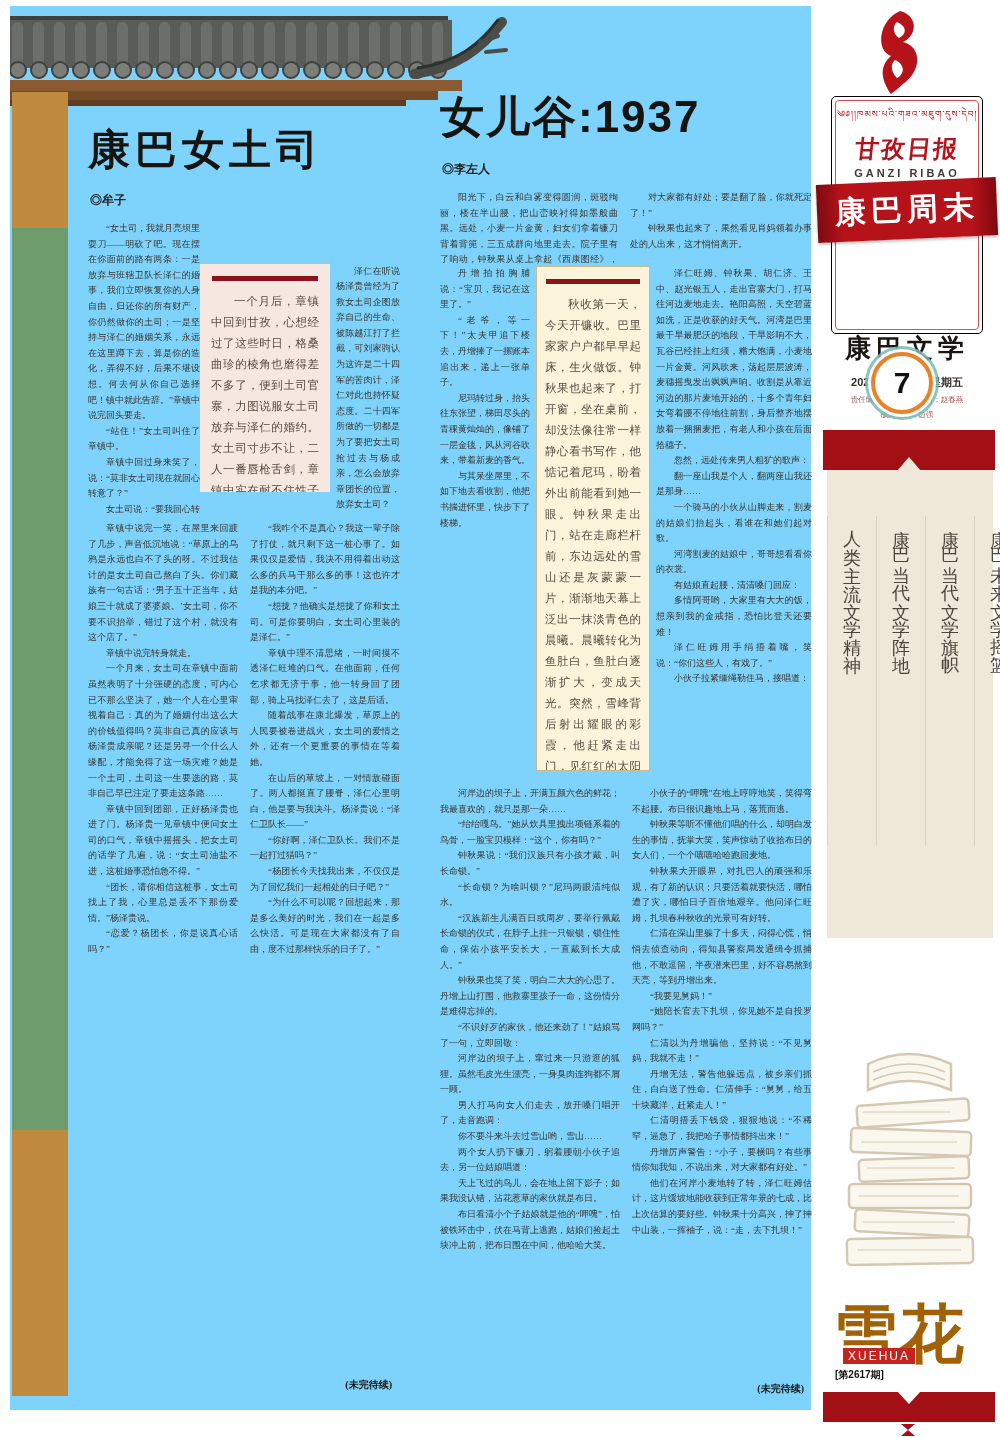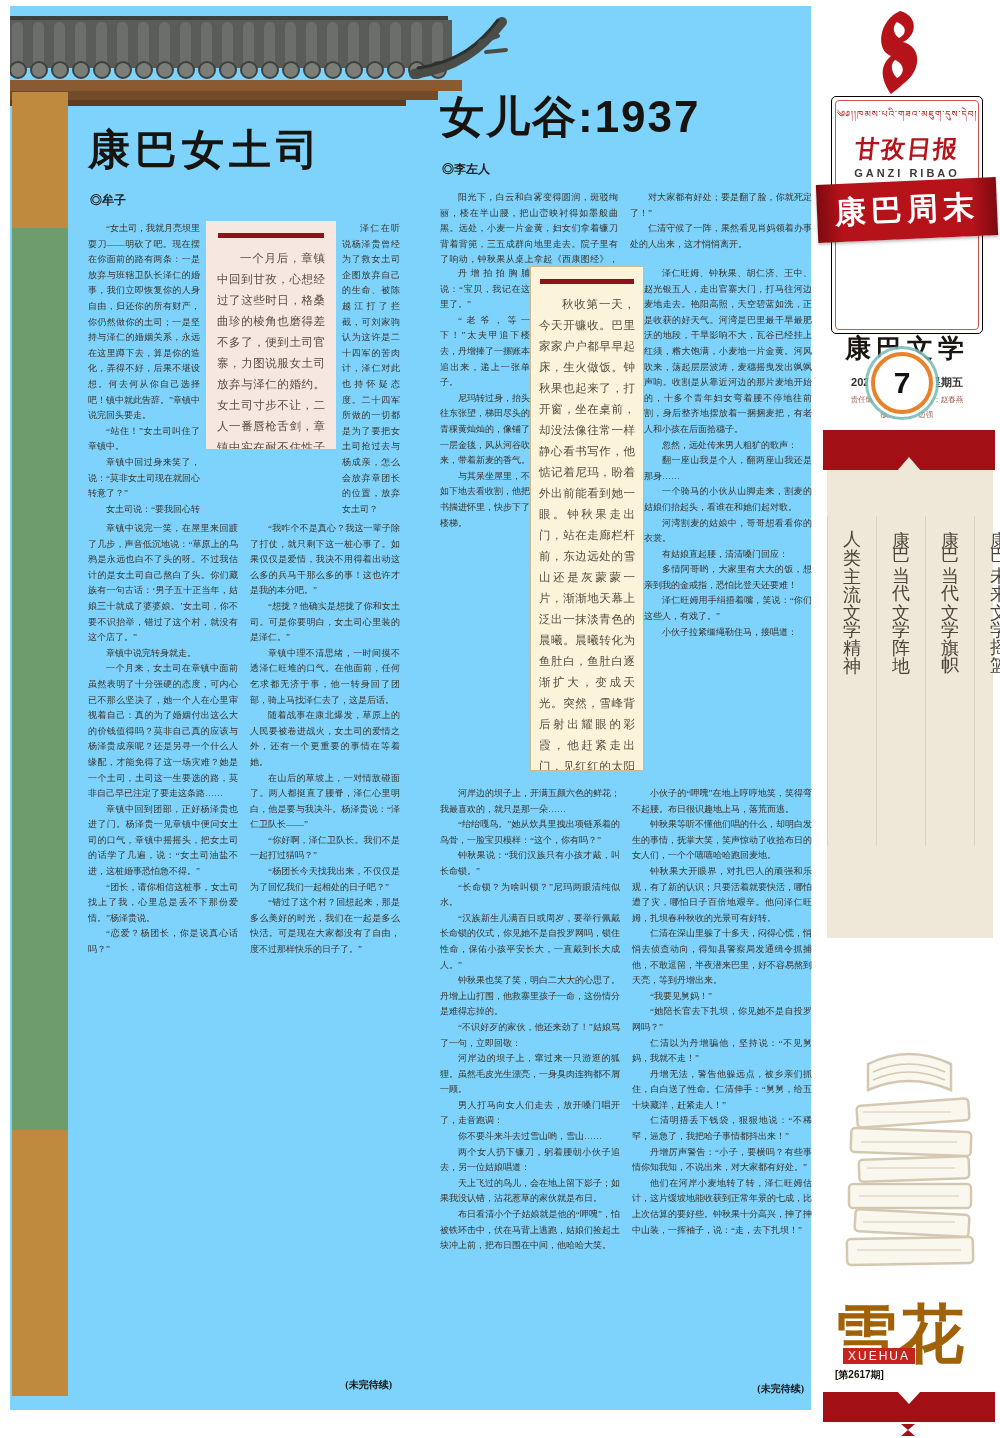--- a/index.html
+++ b/index.html
@@ -23,38 +23,38 @@
   .article-left{left:78px;top:108px;width:312px;height:1278px;}
   .article-mid{left:430px;top:82px;width:372px;height:1308px;}
 
   .title{font-family:"Liberation Sans",sans-serif;font-weight:bold;color:#17130f;margin:0;}
   .title-left{font-size:42px;letter-spacing:5px;margin-top:8px;}
   .title-mid{font-size:44px;letter-spacing:2px;}
   .byline{font-size:12px;font-weight:bold;color:#23201c;margin:14px 0 12px 2px;font-family:"Liberation Sans",sans-serif;}
 
   .bodytext p{font-size:9px;line-height:15.6px;text-align:justify;margin:0;text-indent:2em;color:#3a332b;}
 
-  .left-top{display:flex;gap:6px;height:292px;overflow:hidden;}
+  .left-top{display:flex;height:292px;overflow:hidden;}
   .lt-col1{width:112px;overflow:hidden;}
   .lt-right{flex:1;display:flex;flex-direction:column;}
   .lt-dialogue{height:50px;overflow:hidden;}
   .lt-flexrow{display:flex;gap:6px;flex:1;}
   .lt-strip{flex:1;overflow:hidden;}
 
   .qbox{overflow:hidden;}
   .qbox-left{width:130px;height:228px;background:#f6e8e0;padding:8px 11px;box-sizing:border-box;}
   .qbox-mid{width:114px;height:505px;background:#fbf3da;border:1px solid #cdb98b;padding:8px;box-sizing:border-box;}
   .qbar{height:5px;background:#8e1318;margin:4px 1px 10px 1px;}
   .qbox p{font-size:11.5px;line-height:21px;color:#564c41;text-align:justify;text-indent:2em;margin:0;}
 
   .left-bottom{column-count:2;column-gap:12px;height:880px;overflow:hidden;margin-top:8px;}
   .mid-open{display:flex;gap:12px;height:76px;overflow:hidden;margin-top:4px;}
   .mo-a{width:178px;overflow:hidden;}
   .mo-b{flex:1;overflow:hidden;}
-  .mid-flex{display:flex;gap:0;height:512px;overflow:hidden;}
+  .mid-flex{display:flex;gap:6px;height:512px;overflow:hidden;}
   .mt-stripA{width:90px;overflow:hidden;}
   .mt-stripB{flex:1;overflow:hidden;}
   .mid-bottom{column-count:2;column-gap:12px;height:612px;overflow:hidden;margin-top:8px;}
 
   .tbc{position:absolute;right:8px;bottom:0;font-size:10px;font-weight:bold;color:#17130f;}
 
   
   .sidebar{position:absolute;left:815px;top:0;width:185px;height:1438px;background:#ffffff;}
   .seal{position:absolute;left:52px;top:8px;width:66px;height:88px;}
 
@@ -210,37 +210,37 @@
         <p>章镇中回到团部，正好杨泽贵也进了门。杨泽贵一见章镇中便问女土司的口气，章镇中摇摇头，把女土司的话学了几遍，说：“女土司油盐不进，这桩婚事恐怕急不得。”</p>
         <p>“团长，请你相信这桩事，女土司找上了我，心里总是丢不下那份爱情。”杨泽贵说。</p>
         <p>“恋爱？杨团长，你是说真心话吗？”</p>
         <p>“我咋个不是真心？我这一辈子除了打仗，就只剩下这一桩心事了。如果仅仅是爱情，我决不用得着出动这么多的兵马干那么多的事！这也许才是我的本分吧。”</p>
         <p>“想拢？他确实是想拢了你和女土司。可是你要明白，女土司心里装的是泽仁。”</p>
         <p>章镇中理不清思绪，一时间摸不透泽仁旺堆的口气。在他面前，任何乞求都无济于事，他一转身回了团部，骑上马找泽仁去了，这是后话。</p>
         <p>随着战事在康北爆发，草原上的人民要被卷进战火，女土司的爱情之外，还有一个更重要的事情在等着她。</p>
         <p>在山后的草坡上，一对情敌碰面了。两人都挺直了腰脊，泽仁心里明白，他是要与我决斗。杨泽贵说：“泽仁卫队长——”</p>
         <p>“你好啊，泽仁卫队长。我们不是一起打过猎吗？”</p>
         <p>“杨团长今天找我出来，不仅仅是为了回忆我们一起相处的日子吧？”</p>
-        <p>“错过了这个村？回想起来，那是多么美好的时光，我们在一起是多么快活。可是现在大家都没有了自由，度不过那样快乐的日子了。”</p>
+        <p>“为什么不可以呢？回想起来，那是多么美好的时光，我们在一起是多么快活。可是现在大家都没有了自由，度不过那样快乐的日子了。”</p>
       </div>
 
     <div class="tbc">(未完待续)</div>
   </div>
 
   <div class="article article-mid">
     <h1 class="title title-mid">女儿谷:1937</h1>
     <div class="byline">◎李左人</div>
 
     <div class="mid-open">
       <div class="mo-a bodytext">
         <p>阳光下，白云和白雾变得圆润，斑驳绚丽，楼在半山腰，把山峦映衬得如墨般曲黑。远处，小麦一片金黄，妇女们拿着镰刀背着背篼，三五成群向地里走去。院子里有了响动，钟秋果从桌上拿起《西康图经》，往楼下张望，什么也没有，是期盼引起的错觉？他胡乱翻着书，一点也读不进去。</p>
       </div>
       <div class="mo-b bodytext">
           <p>对大家都有好处；要是翻了脸，你就死定了！”</p>
-          <p>仁清守候了一阵，果然看见肖妈领着办事处的人出来，这才悄悄离开。</p>
+          <p>钟秋果也起来了，果然看见肖妈领着办事处的人出来，这才悄悄离开。</p>
         </div>
     </div>
 
     <div class="mid-flex">
       <div class="mt-stripA bodytext">
           <p>丹增拍拍胸脯说：“宝贝，我记在这里了。”</p>
           <p>“老爷，等一下！”太夫甲追下楼去，丹增捧了一摞账本追出来，递上一张单子。</p>
           <p>尼玛转过身，抬头往东张望，梯田尽头的青稞黄灿灿的，像铺了一层金毯，风从河谷吹来，带着新麦的香气。</p>
           <p>与其呆坐屋里，不如下地去看收割，他把书揣进怀里，快步下了楼梯。</p>
         </div>
@@ -260,21 +260,21 @@
           <p>泽仁旺姆用手绢捂着嘴，笑说：“你们这些人，有戏了。”</p>
           <p>小伙子拉紧缰绳勒住马，接唱道：</p>
         </div>
     </div>
 
     <div class="mid-bottom bodytext">
         <p>河岸边的坝子上，开满五颜六色的鲜花；我最喜欢的，就只是那一朵……</p>
         <p>“绐绐嘎鸟。”她从炊具里拽出项链系着的鸟骨，一脸宝贝模样：“这个，你有吗？”</p>
         <p>钟秋果说：“我们汉族只有小孩才戴，叫长命锁。”</p>
         <p>“长命锁？为啥叫锁？”尼玛两眼清纯似水。</p>
-        <p>“汉族新生儿满百日或周岁，要举行佩戴长命锁的仪式，你见她不是自投罗网吗，锁住性命，保佑小孩平安长大，一直戴到长大成人。”</p>
+        <p>“汉族新生儿满百日或周岁，要举行佩戴长命锁的仪式，在脖子上挂一只银锁，锁住性命，保佑小孩平安长大，一直戴到长大成人。”</p>
         <p>钟秋果也笑了笑，明白二大大的心思了。丹增上山打围，他救寨里孩子一命，这份情分是难得忘掉的。</p>
         <p>“不识好歹的家伙，他还来劲了！”姑娘骂了一句，立即回敬：</p>
         <p>河岸边的坝子上，窜过来一只游逛的狐狸。虽然毛皮光生漂亮，一身臭肉连狗都不屑一顾。</p>
         <p>男人打马向女人们走去，放开嗓门唱开了，走音跑调：</p>
         <p>你不要斗来斗去过雪山哟，雪山……</p>
         <p>两个女人扔下镰刀，躬着腰朝小伙子追去，另一位姑娘唱道：</p>
         <p>天上飞过的鸟儿，会在地上留下影子；如果我没认错，沾花惹草的家伙就是布日。</p>
         <p>布日看清小个子姑娘就是他的“呷𠺌”，怕被铁环击中，伏在马背上逃跑，姑娘们捡起土块冲上前，把布日围在中间，他哈哈大笑。</p>
         <p>小伙子的“呷𠺌”在地上哼哼地笑，笑得弯不起腰。布日很识趣地上马，落荒而逃。</p>
         <p>钟秋果等听不懂他们唱的什么，却明白发生的事情，抚掌大笑，笑声惊动了收拾布日的女人们，一个个嘻嘻哈哈跑回麦地。</p>

